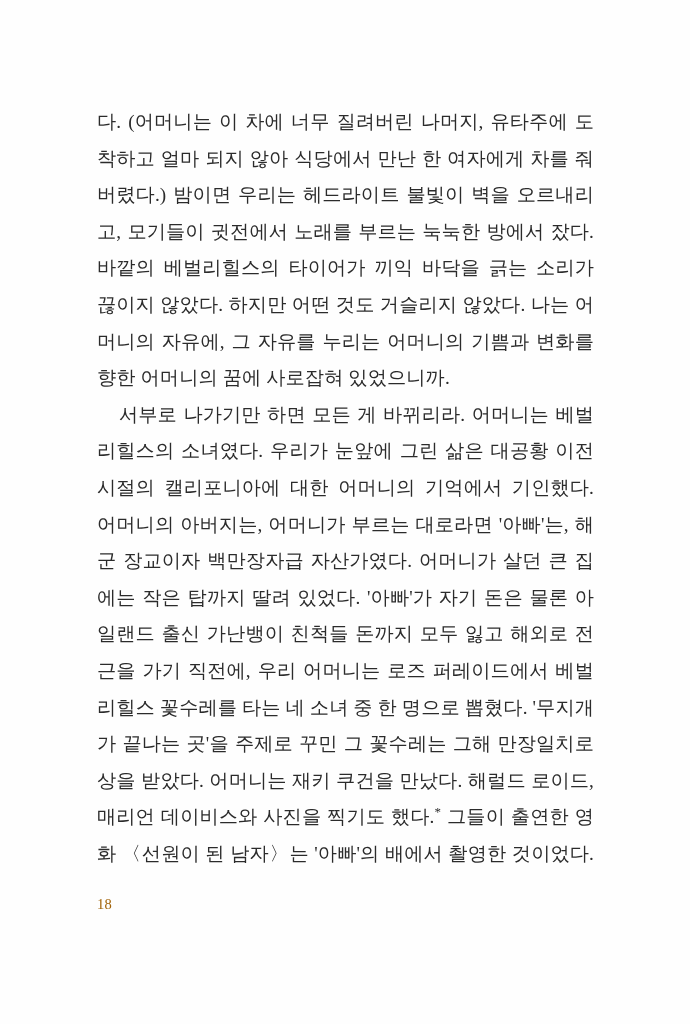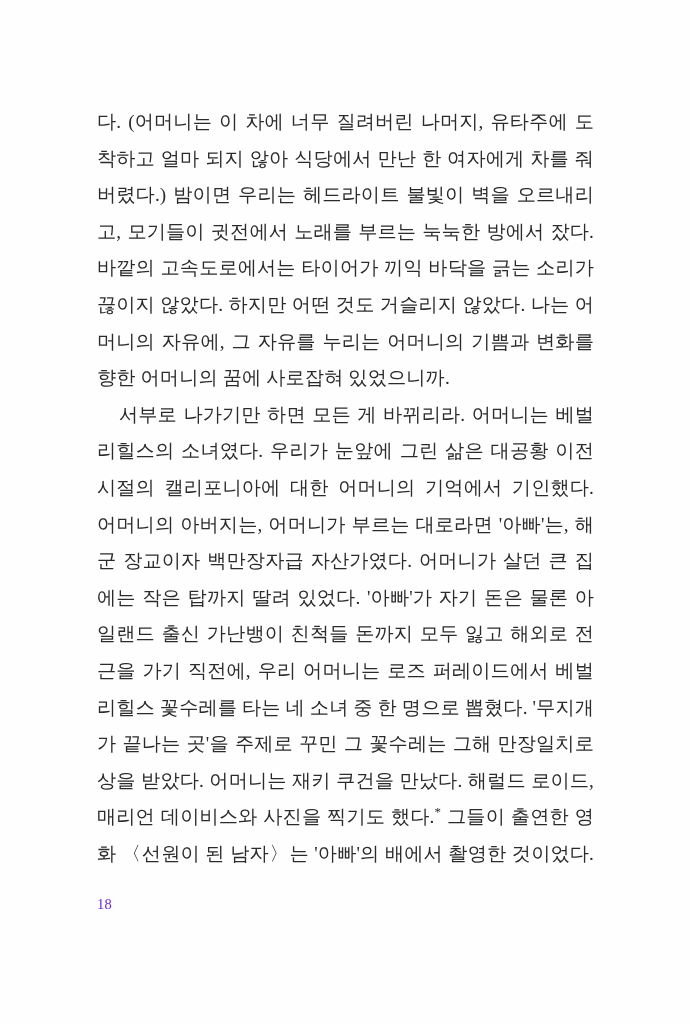--- a/index.html
+++ b/index.html
@@ -59,33 +59,33 @@
     font-size: 13px;
     vertical-align: super;
     line-height: 0;
   }
 
   .page-number {
     position: absolute;
     left: 97px;
     top: 896px;
     font-size: 14.5px;
-    color: #6d28d9;
+    color: #a16207;
     font-family: "Liberation Serif", "DejaVu Serif", serif;
     letter-spacing: 0.3px;
   }
 </style>
 </head>
 <body>
 
 <div class="page">
 
   <div class="text-block">
 
-    <p class="para">다. (어머니는 이 차에 너무 질려버린 나머지, 유타주에 도착하고 얼마 되지 않아 식당에서 만난 한 여자에게 차를 줘버렸다.) 밤이면 우리는 헤드라이트 불빛이 벽을 오르내리고, 모기들이 귓전에서 노래를 부르는 눅눅한 방에서 잤다. 바깥의 고속도로에서는 타이어가 끼익 바닥을 긁는 소리가 끊이지 않았다. 하지만 어떤 것도 거슬리지 않았다. 나는 어머니의 자유에, 그 자유를 누리는 어머니의 기쁨과 변화를 향한 어머니의 꿈에 사로잡혀 있었으니까.</p>
+    <p class="para">다. (어머니는 이 차에 너무 질려버린 나머지, 유타주에 도착하고 얼마 되지 않아 식당에서 만난 한 여자에게 차를 줘버렸다.) 밤이면 우리는 헤드라이트 불빛이 벽을 오르내리고, 모기들이 귓전에서 노래를 부르는 눅눅한 방에서 잤다. 바깥의 베벌리힐스의 타이어가 끼익 바닥을 긁는 소리가 끊이지 않았다. 하지만 어떤 것도 거슬리지 않았다. 나는 어머니의 자유에, 그 자유를 누리는 어머니의 기쁨과 변화를 향한 어머니의 꿈에 사로잡혀 있었으니까.</p>
 
     <p class="para para-last"><span>서부로 나가기만 하면 모든 게 바뀌리라. 어머니는 베벌리힐스의 소녀였다. 우리가 눈앞에 그린 삶은 대공황 이전 시절의 캘리포니아에 대한 어머니의 기억에서 기인했다. 어머니의 아버지는, 어머니가 부르는 대로라면 '아빠'는, 해군 장교이자 백만장자급 자산가였다. 어머니가 살던 큰 집에는 작은 탑까지 딸려 있었다. '아빠'가 자기 돈은 물론 아일랜드 출신 가난뱅이 친척들 돈까지 모두 잃고 해외로 전근을 가기 직전에, 우리 어머니는 로즈 퍼레이드에서 베벌리힐스 꽃수레를 타는 네 소녀 중 한 명으로 뽑혔다. '무지개가 끝나는 곳'을 주제로 꾸민 그 꽃수레는 그해 만장일치로 상을 받았다. 어머니는 재키 쿠건을 만났다. 해럴드 로이드, 매리언 데이비스와 사진을 찍기도 했다.</span><span class="footnote-mark">*</span><span> 그들이 출연한 영화 〈선원이 된 남자〉는 '아빠'의 배에서 촬영한 것이었다.</span></p>
 
   </div>
 
   <div class="page-number">18</div>
 
 </div>
 
 </body></html>

